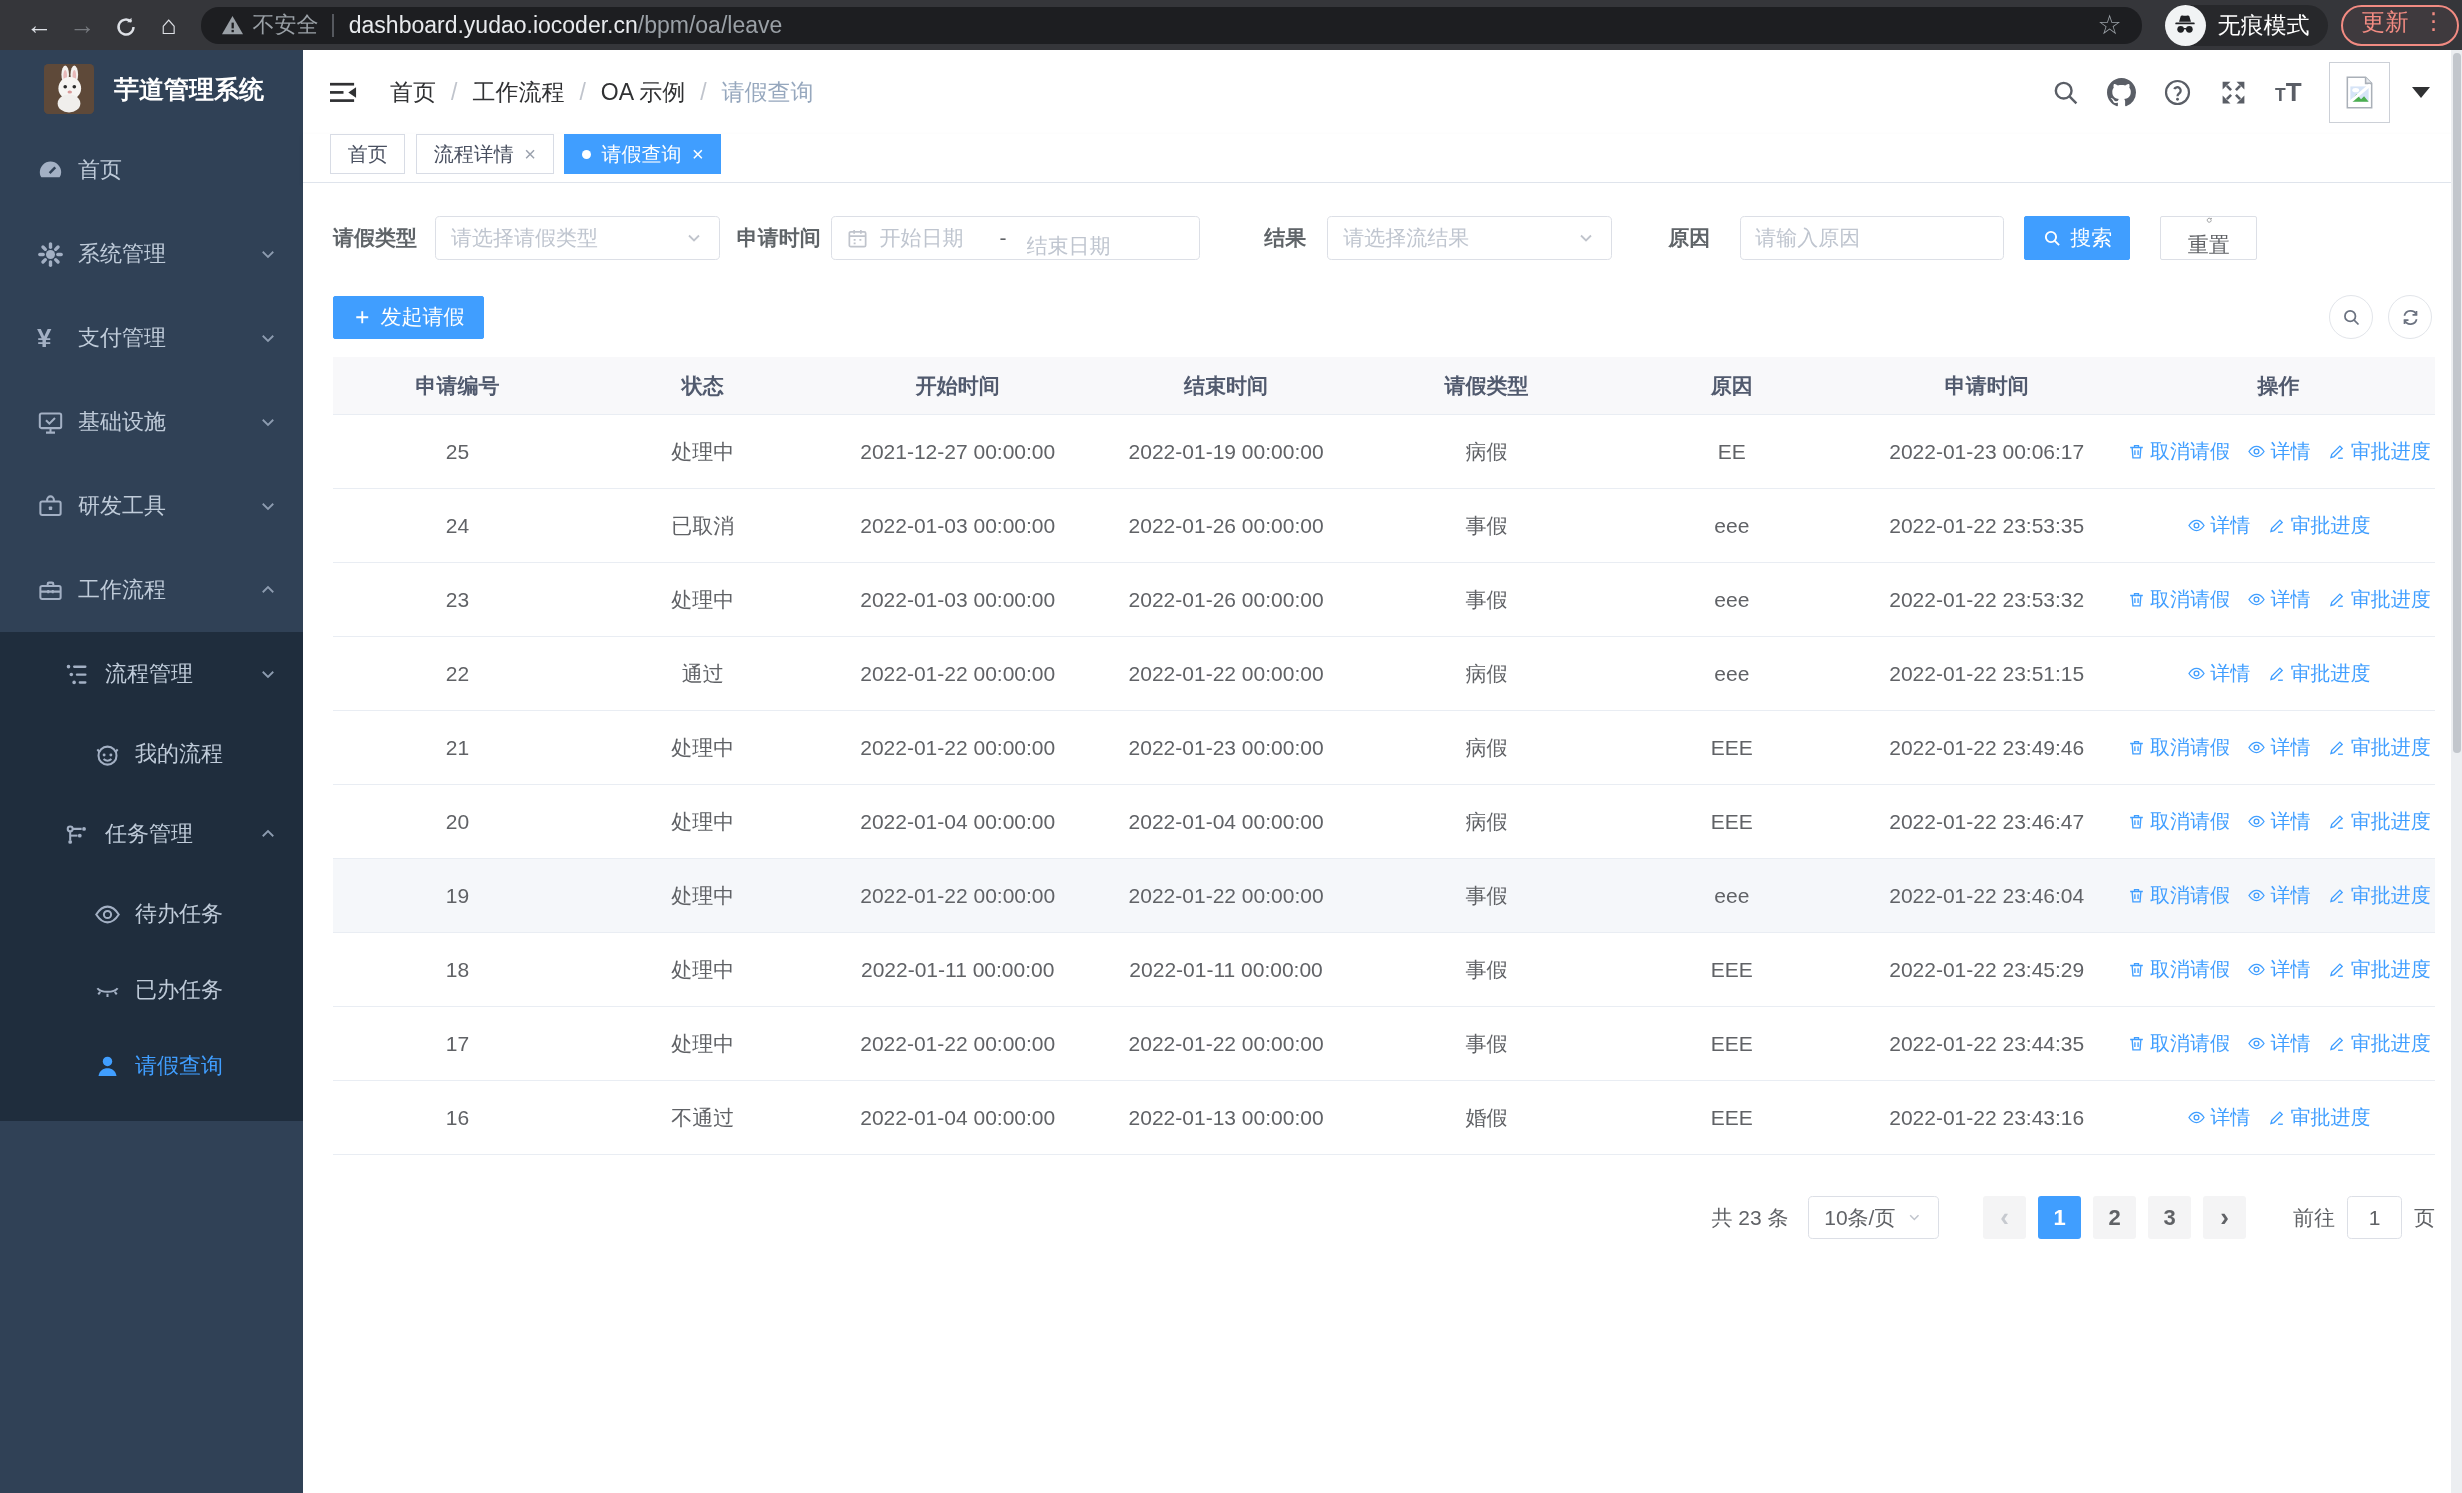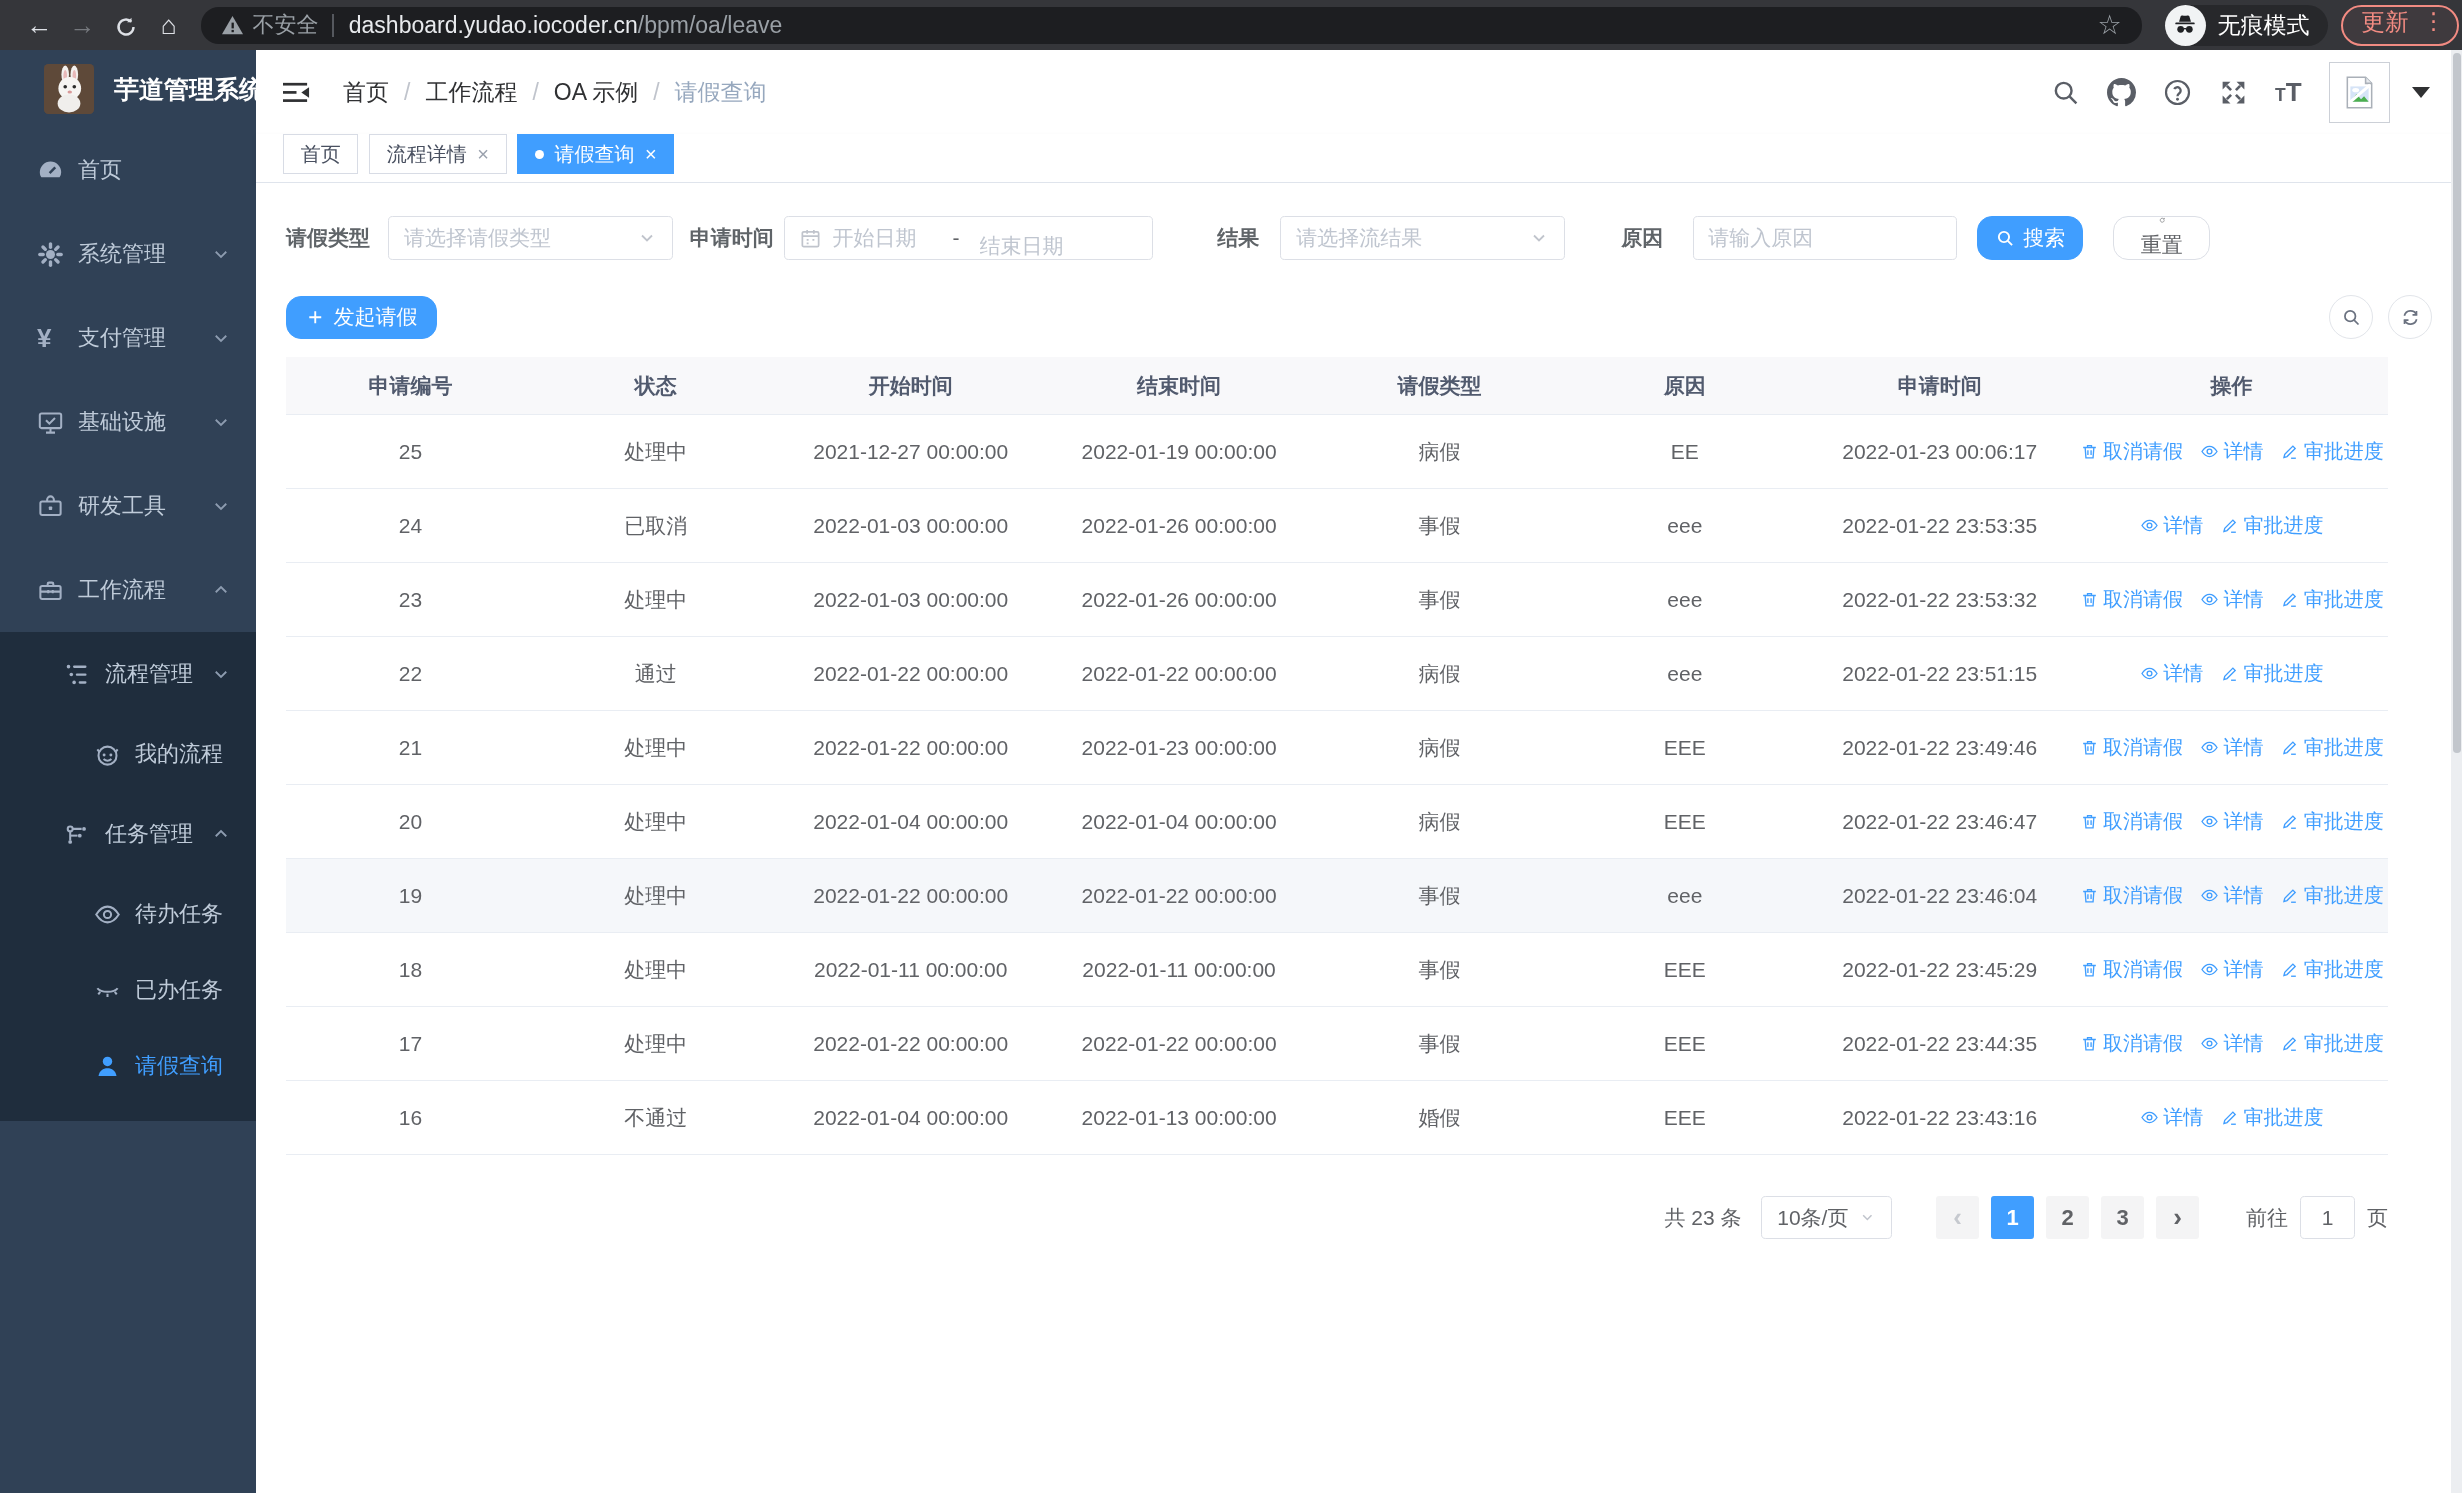--- a/index.html
+++ b/index.html
@@ -19,21 +19,21 @@
   .omni-star { margin-left:auto; color:#9aa0a6; font-size:27px; }
   .incog-chip { margin-left:23px; height:41px; border-radius:20.5px; background:#27282b; display:flex; align-items:center; padding-right:18px; flex:none; }
   .incog-circle { width:41px; height:41px; border-radius:50%; background:#f1f3f4; display:flex; align-items:center; justify-content:center; margin-right:12px; }
   .incog-circle svg { width:26px; height:26px; fill:#202124; }
   .incog-label { color:#fff; font-size:23px; }
   .update-btn { margin-left:13.7px; height:41px; border:2.3px solid #f28b82; border-radius:21px; color:#f28b82; display:flex; align-items:center; padding:0 12px 7px 18px; font-size:23.6px; background:rgba(242,139,130,0.06); flex:none; cursor:pointer; }
   .update-dots { font-size:23px; margin-left:13.7px; letter-spacing:0; }
 
   
   .app { position:absolute; top:50px; left:0; right:0; bottom:0; display:flex; }
-  .sidebar { width:256px; flex:none; background:#304156; color:#bfcbd9; overflow:hidden; }
+  .sidebar { width:303px; flex:none; background:#304156; color:#bfcbd9; overflow:hidden; }
   .main { flex:1; background:#fff; display:flex; flex-direction:column; min-width:0; }
 
   
   .logo-row { height:78px; display:flex; align-items:center; padding-left:44px; }
   .logo-img { width:50px; height:50px; border-radius:4.6px; flex:none; overflow:hidden; }
   .logo-title { color:#fff; font-size:25px; font-weight:bold; margin-left:20px; white-space:nowrap; }
   .mi { height:84px; display:flex; align-items:center; padding:0 26px 0 37px; font-size:22px; color:#bfcbd9; cursor:pointer; white-space:nowrap; }
   .mi .navico { width:38px; flex:none; display:flex; align-items:center; color:#a3b0c4; }
   .mi .navico svg { width:27px; height:27px; }
   .mi .navico .glyph { font-size:26px; line-height:1; }
@@ -73,21 +73,21 @@
   
   .content { flex:1; padding:33px 30px 0 30px; background:#fff; overflow:hidden; }
   .filter-row { display:flex; align-items:center; }
   .flabel { font-size:21px; font-weight:bold; color:#5f6468; white-space:nowrap; }
   .box { height:44px; border:0.8px solid #dcdfe6; border-radius:4.6px; background:#fff; display:flex; align-items:center; }
   .box input { border:none; outline:none; font-size:21px; color:#606266; background:transparent; width:100%; font-family:inherit; }
   .box input::placeholder { color:#bfc5cf; }
   .sel-chev { width:20px; height:20px; stroke:#c0c4cc; fill:none; stroke-width:2.2; flex:none; }
   .cal-ico { width:23px; height:23px; stroke:#c0c4cc; fill:none; stroke-width:1.8; flex:none; }
   .date-sep { color:#606266; font-size:21px; flex:none; }
-  .btn { height:44px; border-radius:15px; display:inline-flex; align-items:center; justify-content:center; font-size:21px; cursor:pointer; gap:7.6px; white-space:nowrap; }
+  .btn { height:44px; border-radius:2px; display:inline-flex; align-items:center; justify-content:center; font-size:21px; cursor:pointer; gap:7.6px; white-space:nowrap; }
   .btn svg { width:20.5px; height:20.5px; stroke:currentColor; fill:none; stroke-width:2.2; }
   .btn.primary { background:#409EFF; color:#fff; border:0.8px solid #409EFF; }
   .btn.plain { background:#fff; color:#606266; border:0.8px solid #dcdfe6; }
 
   .action-row { display:flex; align-items:center; margin-top:35px; }
   .round-tools { margin-left:auto; display:flex; gap:15px; }
   .round-btn { width:44px; height:44px; border-radius:50%; border:0.8px solid #e2e5ea; display:flex; align-items:center; justify-content:center; cursor:pointer; color:#6b7280; }
   .round-btn svg { width:21px; height:21px; stroke:currentColor; fill:none; stroke-width:2; }
 
   

